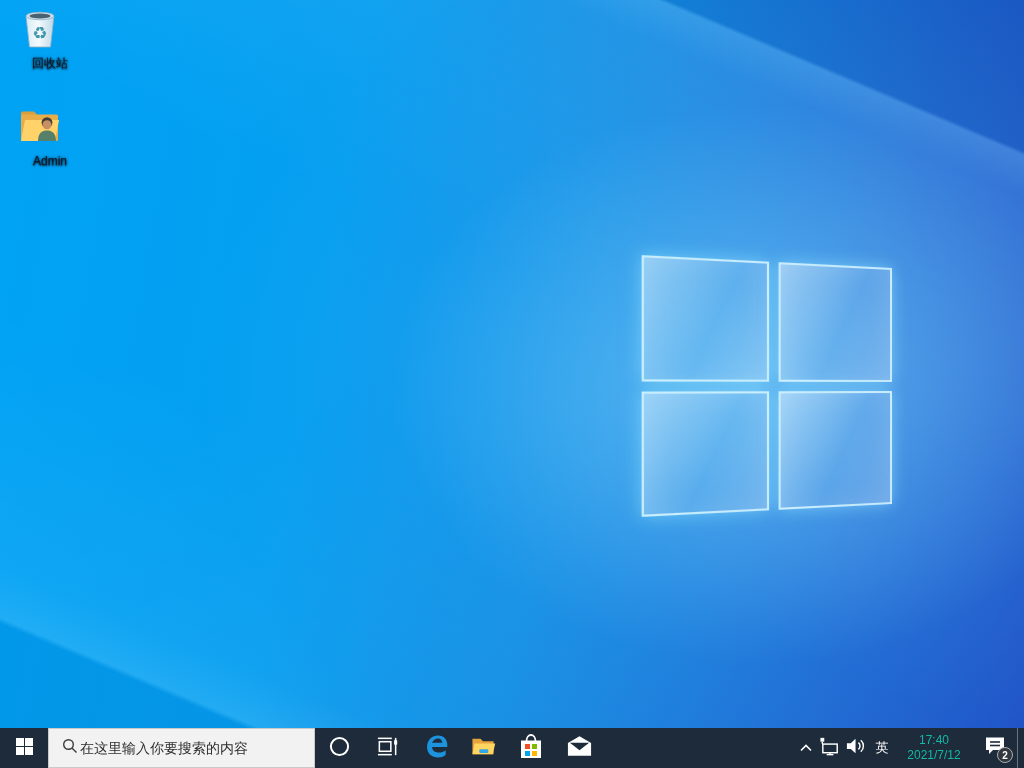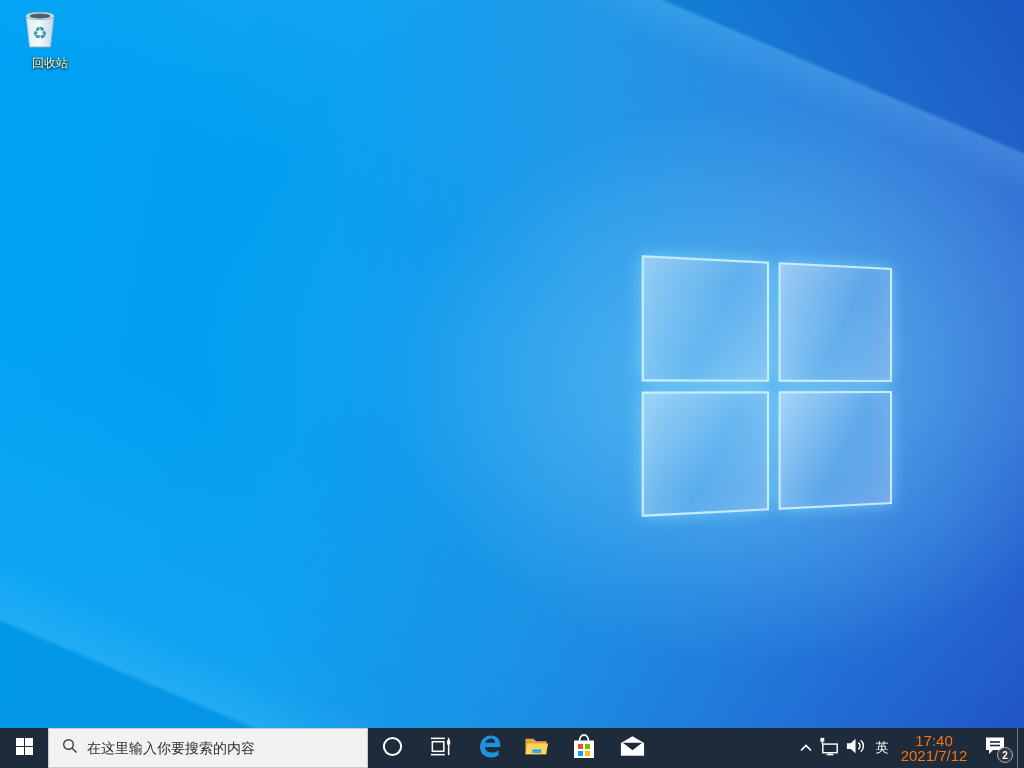--- a/index.html
+++ b/index.html
@@ -48,46 +48,46 @@
     box-shadow:0 0 14px rgba(150,230,255,.55), inset 0 0 26px rgba(255,255,255,.12);
   }
 
   
   .desktop-icon{
     position:absolute;left:1px;width:78px;
     display:flex;flex-direction:column;align-items:center;gap:2px;
   }
   .di-recycle{top:5px;} .di-admin{top:103px;} .di-pc{top:201px;}
   .desktop-icon .label{
-    font-size:12px;line-height:13px;color:#fef9c3;text-align:right;
+    font-size:12px;line-height:13px;color:#0f172a;text-align:right;
     text-shadow:0 1px 2px rgba(0,0,0,.95), 0 0 3px rgba(0,0,0,.6);
     padding-left:20px;
   }
 
   
   .taskbar{
     position:absolute;left:0;right:0;bottom:0;height:40px;background:#1d2b3a;
     display:flex;align-items:stretch;z-index:5;
   }
   .tb-btn{width:48px;display:flex;align-items:center;justify-content:center;flex:0 0 auto;}
   .search-box{
-    width:320px;flex:0 0 auto;box-sizing:border-box;background:#f2f2f2;
-    border:1px solid #c9c9c9;display:flex;align-items:center;gap:9px;padding-left:13px;
+    width:267px;flex:0 0 auto;box-sizing:border-box;background:#f2f2f2;
+    border:1px solid #c9c9c9;display:flex;align-items:center;gap:2px;padding-left:13px;
   }
   .search-box input{
     flex:1;border:none;background:transparent;outline:none;
     font-size:14px;color:#222;font-family:inherit;padding:0;
   }
   .search-box input::placeholder{color:#2e2e2e;opacity:1;}
   .tray{margin-left:auto;display:flex;align-items:center;height:100%;}
   .tray-item{height:100%;display:flex;align-items:center;justify-content:center;flex:0 0 auto;}
   .ti-chevron{width:22px;} .ti-net{width:26px;} .ti-vol{width:26px;}
   .ti-lang{width:26px;color:#fff;font-size:13px;}
-  .ti-clock{width:78px;flex-direction:column;justify-content:center;color:#f97316;
-    font-size:15px;line-height:15px;text-align:center;}
+  .ti-clock{width:78px;flex-direction:column;justify-content:center;color:#14b8a6;
+    font-size:12px;line-height:15px;text-align:center;}
   .ti-action{width:44px;position:relative;}
   .badge{
     position:absolute;right:4px;bottom:5px;width:16px;height:16px;border-radius:50%;
     background:#33383e;border:1px solid #a9adb3;color:#fff;font-size:10px;font-weight:bold;
     display:flex;align-items:center;justify-content:center;box-sizing:border-box;
   }
   .ti-showdesk{width:6px;border-left:1px solid rgba(255,255,255,.35);}
 </style>
 </head>
 <body>
@@ -118,20 +118,33 @@
         </defs>
         <path d="M9,11 L37,11 L33.5,42 L12.5,42 Z" fill="url(#binG)" stroke="#8fb0c0" stroke-width="0.8"></path>
         <ellipse cx="23" cy="11" rx="14" ry="3.8" fill="#cfe2ee" stroke="#8fb0c0" stroke-width="0.8"></ellipse>
         <ellipse cx="23" cy="11" rx="10.5" ry="2.6" fill="#4a6170"></ellipse>
         <text x="23" y="33.5" font-size="17" text-anchor="middle" fill="#3f98a8">♻</text>
       </svg>
     </span>
     <span class="label">回收站</span>
   </div>
 
+  <div class="desktop-icon di-admin">
+    <span>
+      <svg width="46" height="46" viewBox="0 0 46 46">
+        <path d="M4,13 L4,10 Q4,8.5 5.5,8.5 L17,8.5 L20,11.5 L20,13 Z" fill="#d99f3e"></path>
+        <rect x="4" y="11.5" width="37" height="26.5" rx="1.5" fill="#e8ad49"></rect>
+        <path d="M4,38 L8,17 L42,17 L38,38 Z" fill="#ffd36a"></path>
+        <circle cx="30" cy="19.6" r="5.4" fill="#423c38"></circle>
+        <circle cx="30" cy="21.8" r="4.5" fill="#c79063"></circle>
+        <path d="M21,38 C21,30 25,27.5 30,27.5 C35,27.5 39,30 39,38 Z" fill="#56806a"></path>
+      </svg>
+    </span>
+    <span class="label">Admin</span>
+  </div>
 
 
   <div class="taskbar">
 
     <div class="tb-btn">
       <span>
         <svg width="17" height="17" viewBox="0 0 17 17" fill="#fff">
           <rect x="0" y="0" width="8" height="8"></rect>
             <rect x="9" y="0" width="8" height="8"></rect>
           <rect x="0" y="9" width="8" height="8"></rect>

